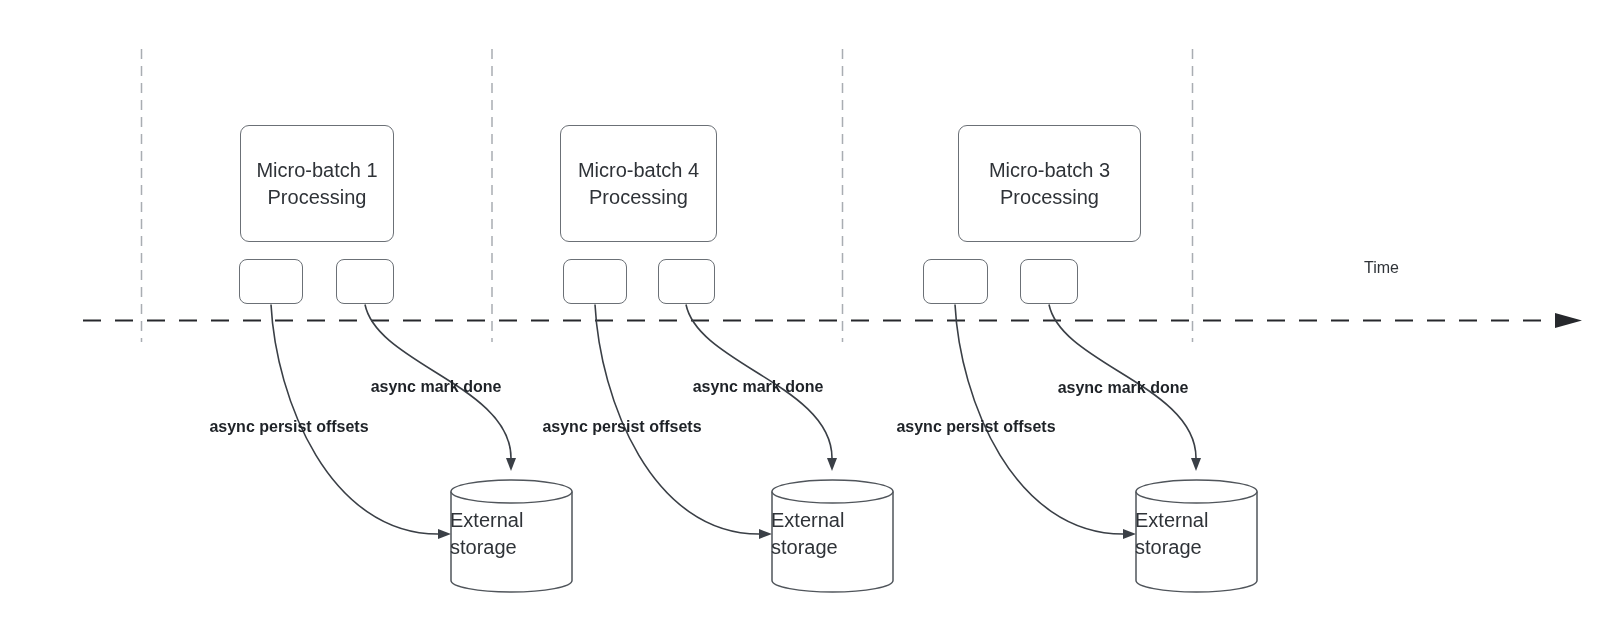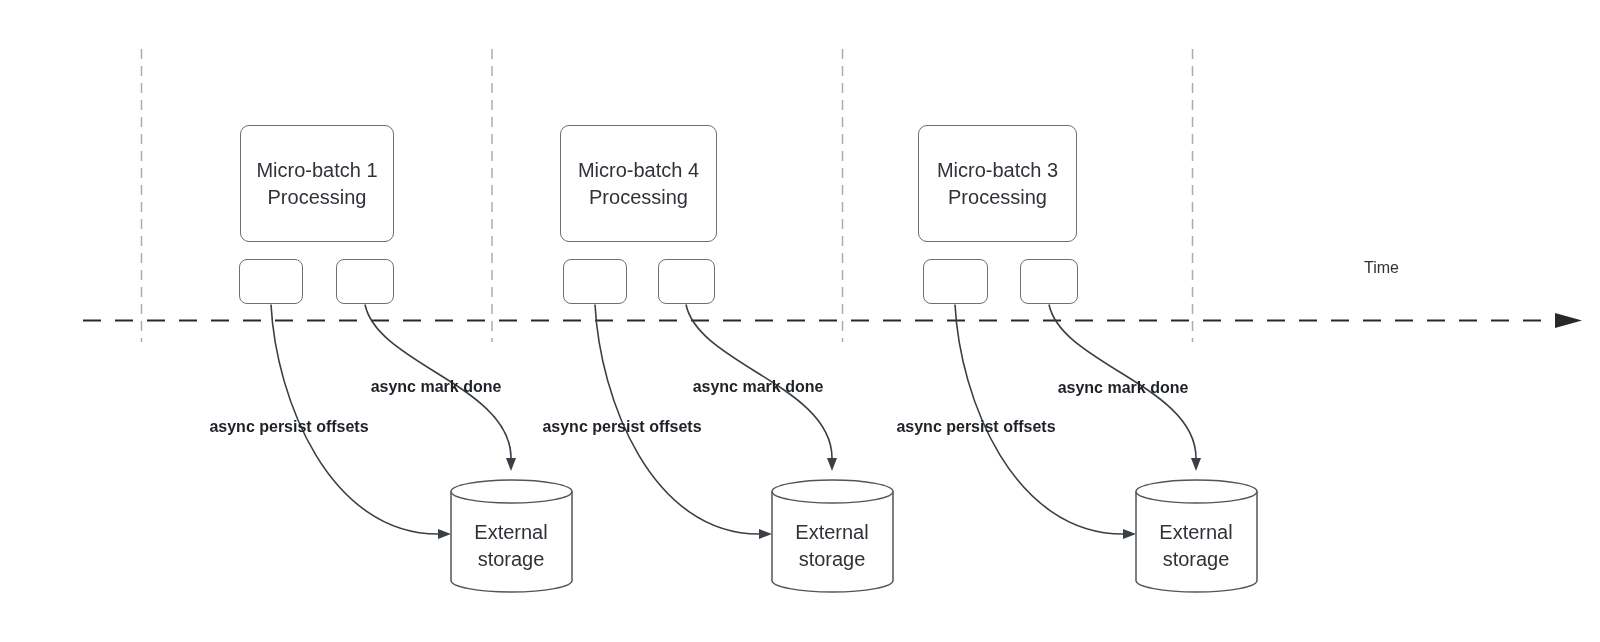--- a/index.html
+++ b/index.html
@@ -40,25 +40,23 @@
   .task-box {
     position: absolute;
     background: #ffffff;
     border: 1.5px solid var(--box-border, #6b7076);
     border-radius: 8px;
   }
 
   .storage-label {
     position: absolute;
     width: 122px;
-    text-align: center;
     font-size: 20px;
     line-height: 27px;
     color: var(--box-text, #2f3338);
-    margin-top: 12px;
   }
 
   .arrow-label {
     position: absolute;
     transform: translate(-50%, -50%);
     font-size: 16px;
     font-weight: bold;
     white-space: nowrap;
     color: var(--label-text, #1e2227);
     text-align: center;
@@ -132,21 +130,21 @@
   </div>
   <div class="task-box" style="left:563px; top:259px; width:64px; height:45px;"></div>
   <div class="task-box" style="left:658px; top:259px; width:57px; height:45px;"></div>
   <div class="arrow-label" style="left:622px; top:427px;">async persist offsets</div>
   <div class="arrow-label" style="left:758px; top:387px;">async mark done</div>
   <div class="storage-label" style="left:771px; top:507px;">
     <div>External</div>
     <div>storage</div>
   </div>
 
-  <div class="proc-box" style="left:918px; top:125px; width:159px; height:117px;">
+  <div class="proc-box" style="left:958px; top:125px; width:183px; height:117px;">
     <div>Micro-batch 3</div>
     <div>Processing</div>
   </div>
   <div class="task-box" style="left:923px; top:259px; width:65px; height:45px;"></div>
   <div class="task-box" style="left:1020px; top:259px; width:58px; height:45px;"></div>
   <div class="arrow-label" style="left:976px; top:427px;">async persist offsets</div>
   <div class="arrow-label" style="left:1123px; top:388px;">async mark done</div>
   <div class="storage-label" style="left:1135px; top:507px;">
     <div>External</div>
     <div>storage</div>

